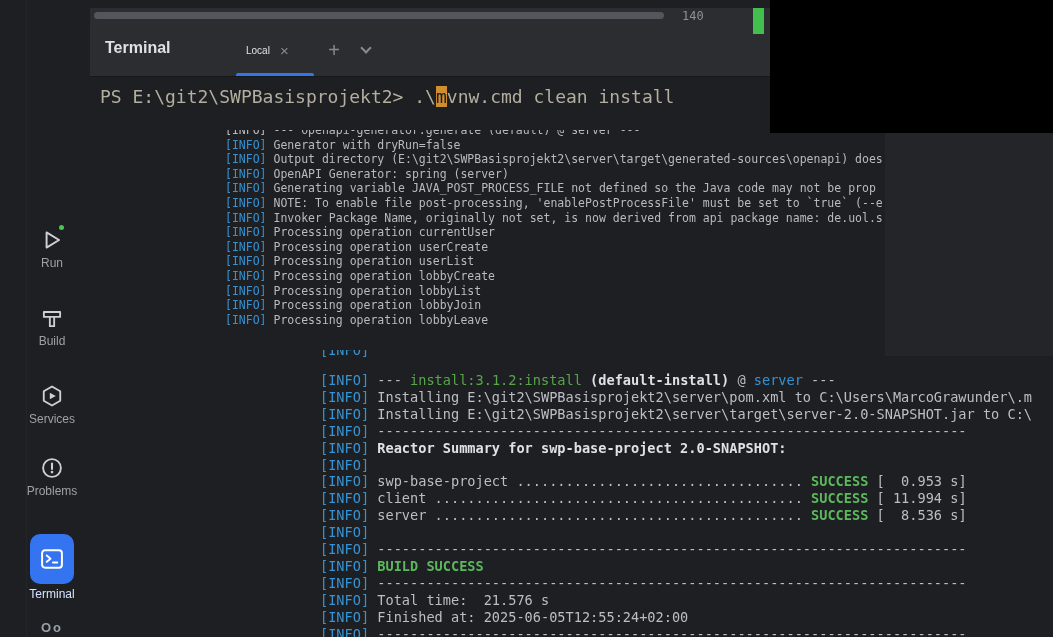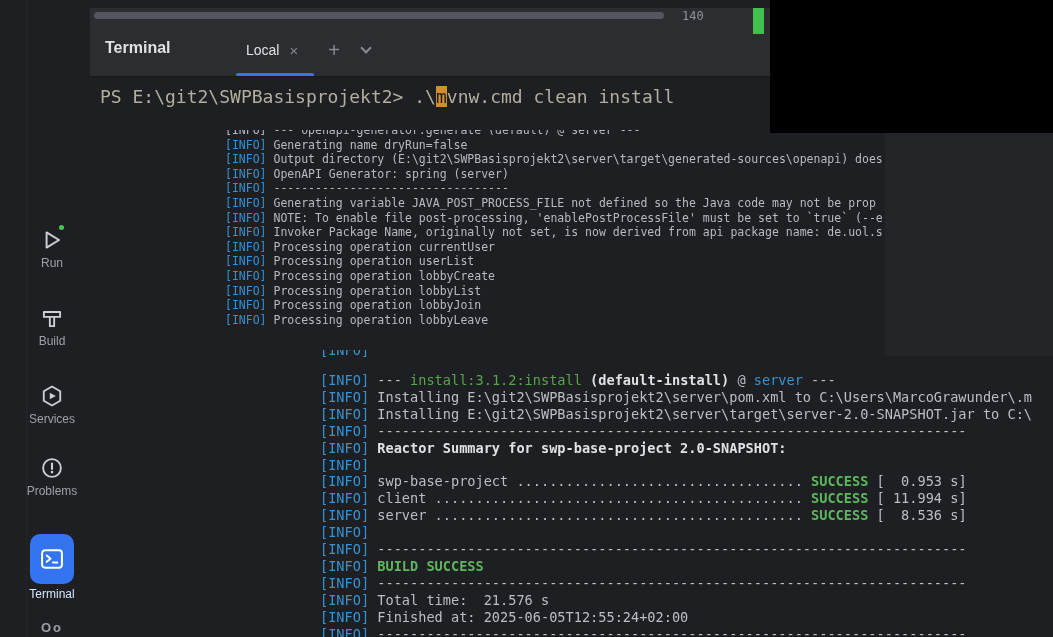--- a/index.html
+++ b/index.html
@@ -30,21 +30,21 @@
 
   
   .term{position:absolute;left:90px;top:8px;width:680px;height:637px;background:var(--bg);}
   .topstrip{position:absolute;left:0;top:0;width:680px;height:16px;background:var(--panel);}
   .scroll-thumb{position:absolute;left:4px;top:4px;width:570px;height:7px;border-radius:4px;background:#53565c;}
   .line-indicator{position:absolute;left:592px;top:1px;font:12px "DejaVu Sans Mono",monospace;color:#8d9197;}
   .green-marker{position:absolute;left:663px;top:0;width:11px;height:26px;background:var(--marker);z-index:5;}
   .tabbar{position:absolute;left:0;top:16px;width:680px;height:53px;background:var(--panel);border-bottom:1px solid #17181a;}
   .tb-title{position:absolute;left:15px;top:15px;font-size:16px;font-weight:bold;color:#dfe1e5;}
   .tab{position:absolute;left:150px;top:0;height:52px;display:flex;align-items:center;gap:10px;padding:0 6px;cursor:pointer;}
-  .tab-label{font-size:14px;color:#dfe1e5;}
+  .tab-label{font-size:10px;color:#dfe1e5;}
   .tab-close{font-size:15px;color:#868a91;line-height:1;}
   .tab-underline{position:absolute;left:146px;top:49px;width:78px;height:3px;background:var(--accent);border-radius:2px 2px 0 0;}
   .iconbtn{position:absolute;width:24px;height:24px;display:flex;align-items:center;justify-content:center;cursor:pointer;color:#868a91;}
   .add-btn{left:232px;top:14px;font-size:20px;}
   .chev-btn{left:264px;top:14px;}
   .chev{width:8px;height:8px;border-right:2px solid #868a91;border-bottom:2px solid #868a91;transform:rotate(45deg);margin-top:-4px;}
 
   
   .cmdline{position:absolute;left:10px;top:78px;font:18px "DejaVu Sans Mono",monospace;color:#b3ae9e;white-space:pre;}
   .cursor-block{background:var(--cursor);color:#1e1f22;}
@@ -153,28 +153,28 @@
         </div>
     </div>
 
     <div class="cmdline"><span>PS E:\git2\SWPBasisprojekt2&gt; </span><span>.\</span><span class="cursor-block">m</span><span>vnw.cmd</span><span> clean install</span></div>
   </div>
 
   <div class="log-small">
     <div class="lines">
       <div class="row"><span class="seg-st">[INFO] --- openapi-generator:generate (default) @ server ---</span></div>
       <div>
-          <div class="row"><span class="seg-i">[INFO]</span><span class="seg-st"> Generating name dryRun=false</span></div>
+          <div class="row"><span class="seg-i">[INFO]</span><span class="seg-st"> Generator with dryRun=false</span></div>
           <div class="row"><span class="seg-i">[INFO]</span><span class="seg-st"> Output directory (E:\git2\SWPBasisprojekt2\server\target\generated-sources\openapi) does</span></div>
           <div class="row"><span class="seg-i">[INFO]</span><span class="seg-st"> OpenAPI Generator: spring (server)</span></div>
-          <div class="row"><span class="seg-i">[INFO]</span><span class="seg-st"> ----------------------------------</span></div>
           <div class="row"><span class="seg-i">[INFO]</span><span class="seg-st"> Generating variable JAVA_POST_PROCESS_FILE not defined so the Java code may not be prop</span></div>
           <div class="row"><span class="seg-i">[INFO]</span><span class="seg-st"> NOTE: To enable file post-processing, 'enablePostProcessFile' must be set to `true` (--e</span></div>
           <div class="row"><span class="seg-i">[INFO]</span><span class="seg-st"> Invoker Package Name, originally not set, is now derived from api package name: de.uol.s</span></div>
           <div class="row"><span class="seg-i">[INFO]</span><span class="seg-st"> Processing operation currentUser</span></div>
+          <div class="row"><span class="seg-i">[INFO]</span><span class="seg-st"> Processing operation userCreate</span></div>
           <div class="row"><span class="seg-i">[INFO]</span><span class="seg-st"> Processing operation userList</span></div>
           <div class="row"><span class="seg-i">[INFO]</span><span class="seg-st"> Processing operation lobbyCreate</span></div>
           <div class="row"><span class="seg-i">[INFO]</span><span class="seg-st"> Processing operation lobbyList</span></div>
           <div class="row"><span class="seg-i">[INFO]</span><span class="seg-st"> Processing operation lobbyJoin</span></div>
           <div class="row"><span class="seg-i">[INFO]</span><span class="seg-st"> Processing operation lobbyLeave</span></div>
         </div>
     </div>
   </div>
 
   <div class="log-large">

